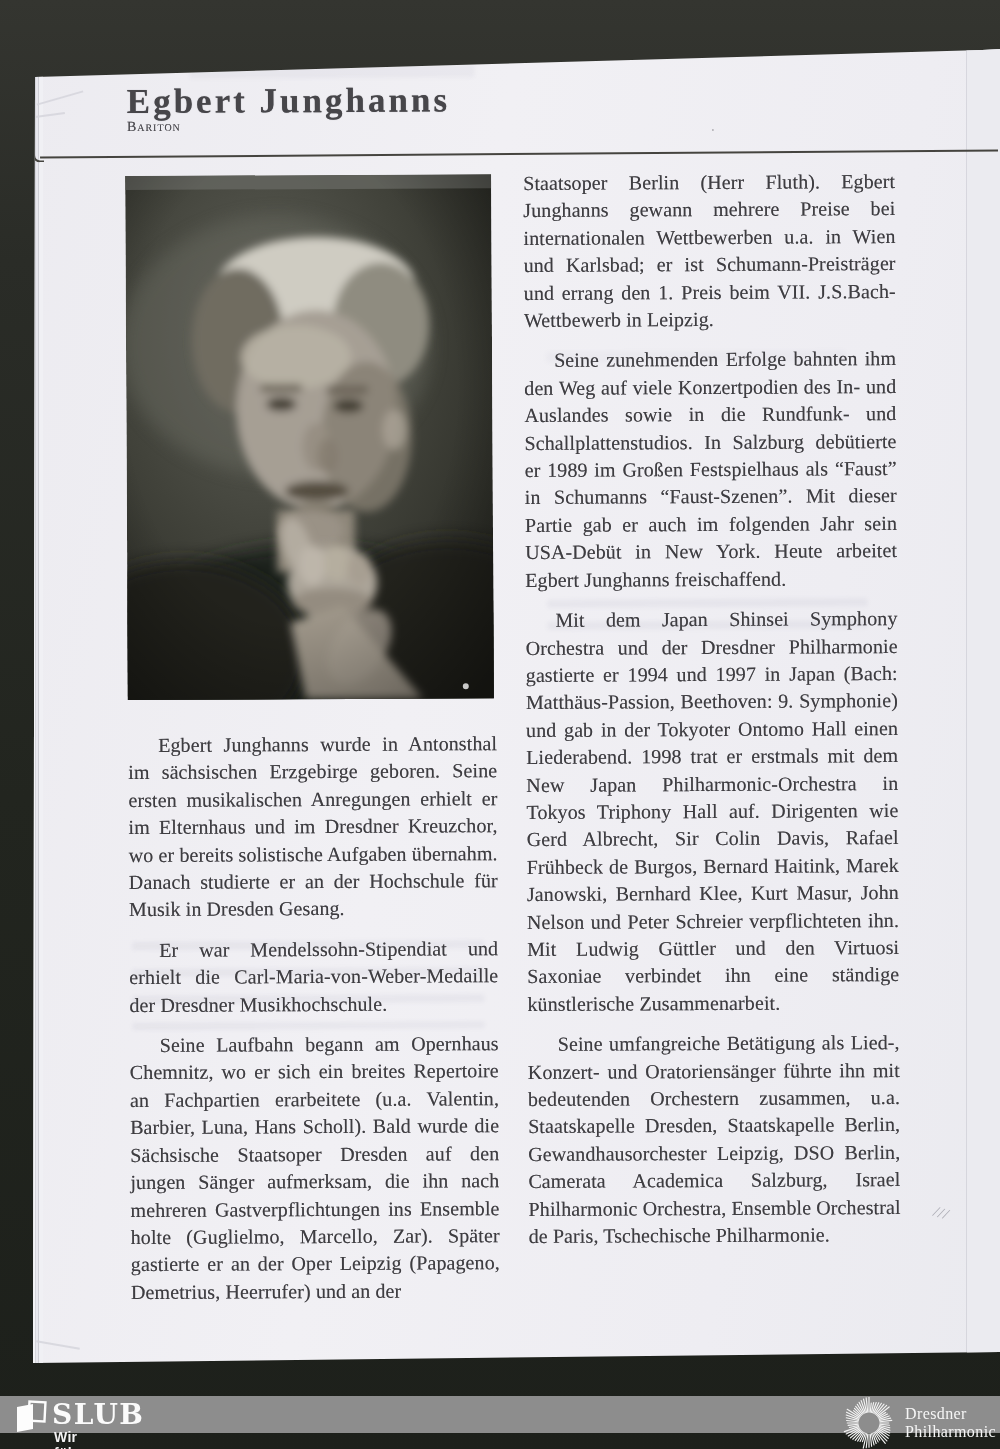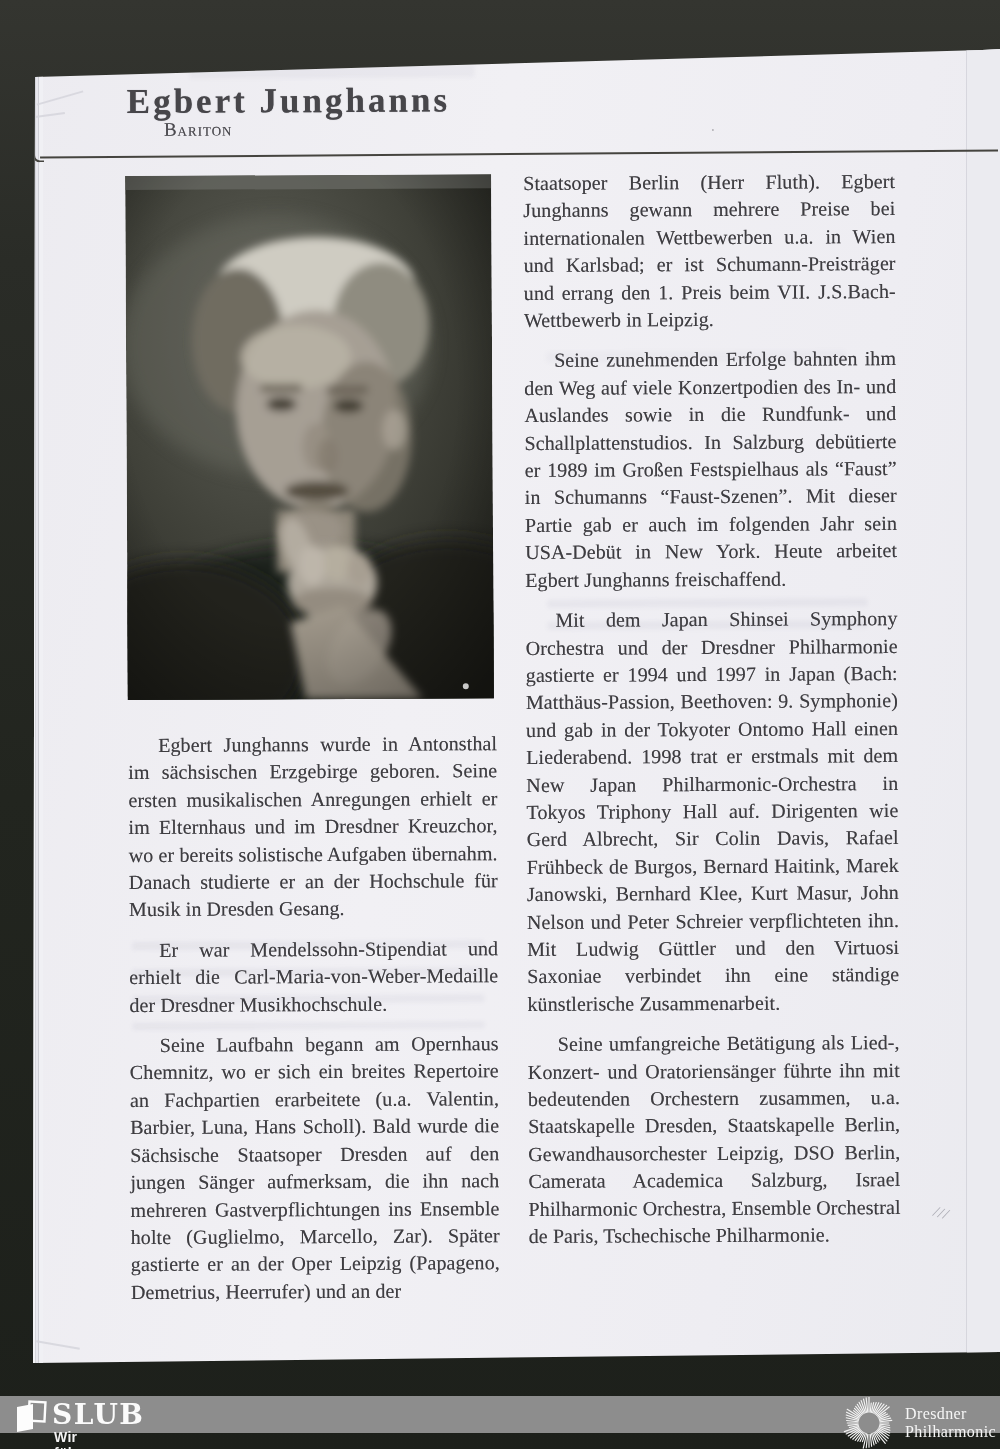--- a/index.html
+++ b/index.html
@@ -26,22 +26,22 @@
   .page-right-strip{position:absolute;left:967px;top:49px;width:33px;height:1304px;background:#ebebf0;}
   .page-crease{position:absolute;left:966px;top:50px;width:1px;height:1302px;background:#cfcfd7;opacity:.75;}
 
   
   .content{position:absolute;inset:0;transform:rotate(-0.3deg);transform-origin:900px 150px;color:#3f3e42;}
   .header-title{
     position:absolute;left:127px;top:80px;font-size:35px;line-height:35px;font-weight:bold;
     letter-spacing:3px;color:#47464a;text-shadow:0 0 .7px rgba(70,70,74,.7);white-space:nowrap;
   }
   .header-subtitle{
-    position:absolute;left:127px;top:115px;font-size:19px;font-variant:small-caps;
-    letter-spacing:1px;color:#4c4b50;text-shadow:0 0 .5px rgba(76,75,80,.6);margin-left:37px;
+    position:absolute;left:127px;top:115px;font-size:14px;font-variant:small-caps;
+    letter-spacing:1px;color:#4c4b50;text-shadow:0 0 .5px rgba(76,75,80,.6);
   }
   .rule{position:absolute;left:40px;top:151px;width:958px;height:2px;background:#45443f;transform:rotate(-0.12deg);}
   .rule::before{
     content:"";position:absolute;left:-7px;top:-3px;width:9px;height:7px;
     border:2px solid #45443f;border-top:none;border-right:none;border-radius:0 0 0 7px;
   }
   .portrait{position:absolute;left:125px;top:172px;width:366px;height:524px;}
   .portrait svg{display:block;}
 
   .col{position:absolute;}

